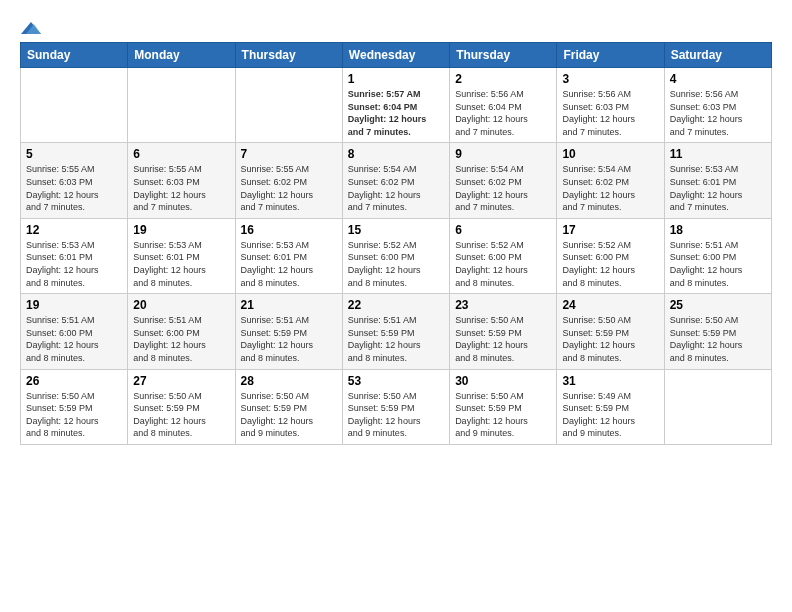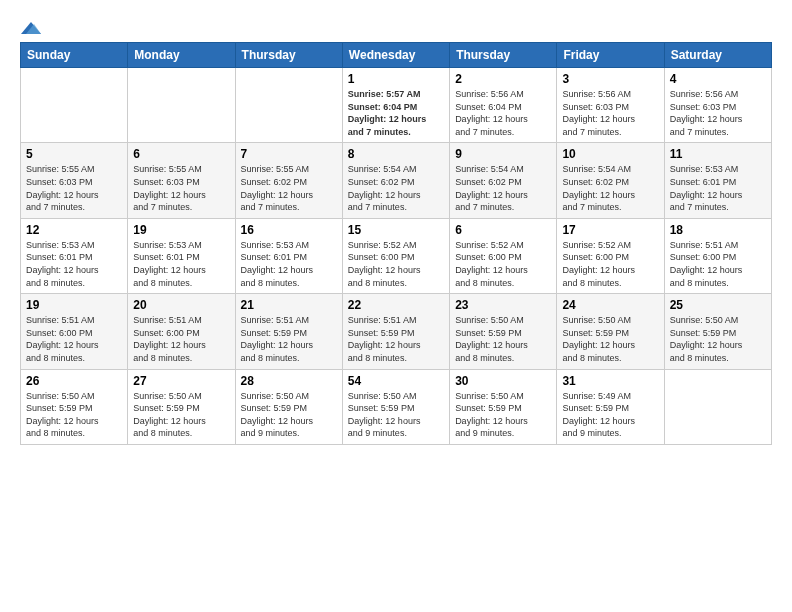--- a/index.html
+++ b/index.html
@@ -310,21 +310,21 @@
 and 8 minutes.</div>
         </td>
         <td>
           <span class="day-number">28</span>
           <div class="day-info" style="white-space: pre-line;">Sunrise: 5:50 AM
 Sunset: 5:59 PM
 Daylight: 12 hours
 and 9 minutes.</div>
         </td>
         <td>
-          <span class="day-number">54</span>
+          <span class="day-number">53</span>
           <div class="day-info" style="white-space: pre-line;">Sunrise: 5:50 AM
 Sunset: 5:59 PM
 Daylight: 12 hours
 and 9 minutes.</div>
         </td>
         <td>
           <span class="day-number">30</span>
           <div class="day-info" style="white-space: pre-line;">Sunrise: 5:50 AM
 Sunset: 5:59 PM
 Daylight: 12 hours

